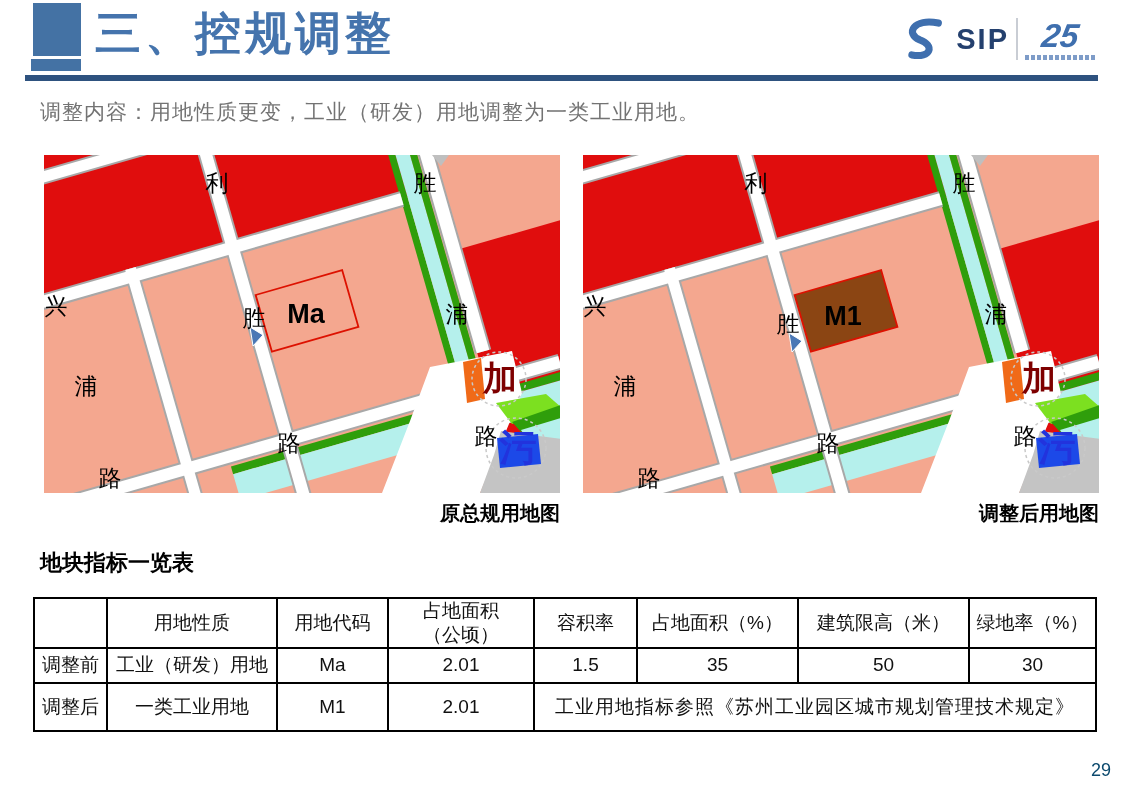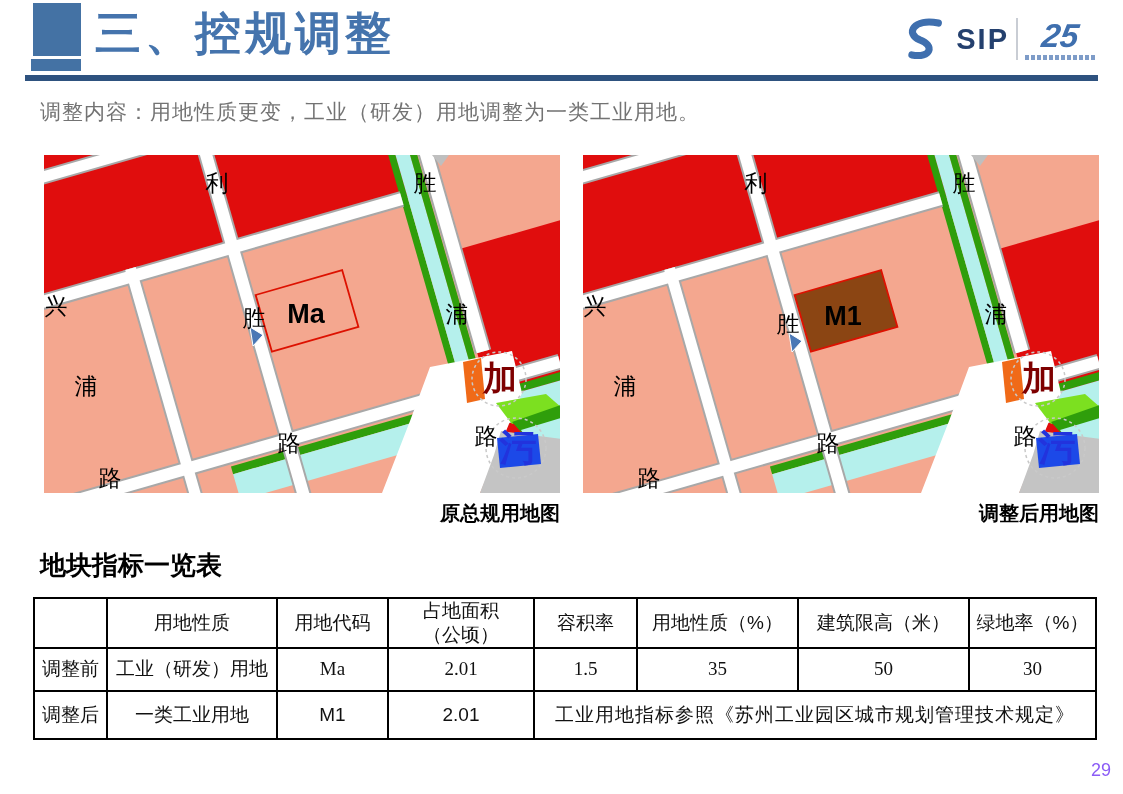--- a/index.html
+++ b/index.html
@@ -27,31 +27,31 @@
   .intro{left:40px;top:98px;font-size:21px;color:#737373;letter-spacing:1px;}
 
   
   .map-wrap{top:155px;width:516px;height:338px;overflow:hidden;}
   .map-wrap svg{display:block;font-family:"Liberation Sans","DejaVu Sans",sans-serif;}
   .mapL{left:44px;} .mapR{left:583px;}
   .caption{top:500px;width:516px;text-align:right;font-size:20px;font-weight:700;color:#000;}
   .capL{left:44px;text-align:right;} .capR{left:583px;}
 
   
-  .tbl-title{left:40px;top:548px;font-size:26px;font-weight:700;color:#000;}
+  .tbl-title{left:40px;top:548px;font-size:22px;font-weight:700;color:#000;}
   table.spec{position:absolute;left:33px;top:597px;width:1062px;border-collapse:collapse;
              table-layout:fixed;}
   table.spec th,table.spec td{border:2px solid #000;text-align:center;vertical-align:middle;
              font-size:19px;color:#111;font-weight:400;padding:0 2px;}
   table.spec th{white-space:pre-line;line-height:1.25;}
-  tr.hdr{height:44px;} tr.r1{height:43px;font-family:Liberation Serif, serif;} tr.r2{height:48px;margin-left:28px;}
+  tr.hdr{height:44px;} tr.r1{height:35px;} tr.r2{height:48px;margin-left:28px;}
   .redcell{color:#C00000;font-weight:700;}
   td.merged{font-size:20px;letter-spacing:1px;}
 
-  .pagenum{right:12px;top:760px;font-size:18px;color:#8b5cf6;}
+  .pagenum{right:12px;top:760px;font-size:18px;color:#0c4a6e;}
 
   svg text{user-select:none;}
   .roadlbl{font-size:23px;fill:#000;}
   .parcel-lbl{font-size:27px;font-weight:700;fill:#000;}
   .jia{font-size:34px;font-weight:700;fill:#7E0000;}
   .wu{font-size:37px;font-weight:700;fill:#2233DD;}
 </style>
 </head>
 <body>
 
@@ -177,21 +177,21 @@
       <col style="width:127px">
   </colgroup>
   <tbody>
       <tr class="hdr">
     <th></th>
     <th>用地性质</th>
     <th>用地代码</th>
     <th>占地面积
 （公顷）</th>
     <th>容积率</th>
-    <th>用地性质（%）</th>
+    <th>占地面积（%）</th>
     <th>建筑限高（米）</th>
     <th>绿地率（%）</th>
   </tr>
   <tr class="r1">
     <td>调整前</td>
     <td>工业（研发）用地</td>
     <td>Ma</td>
     <td>2.01</td>
     <td>1.5</td>
     <td>35</td>

